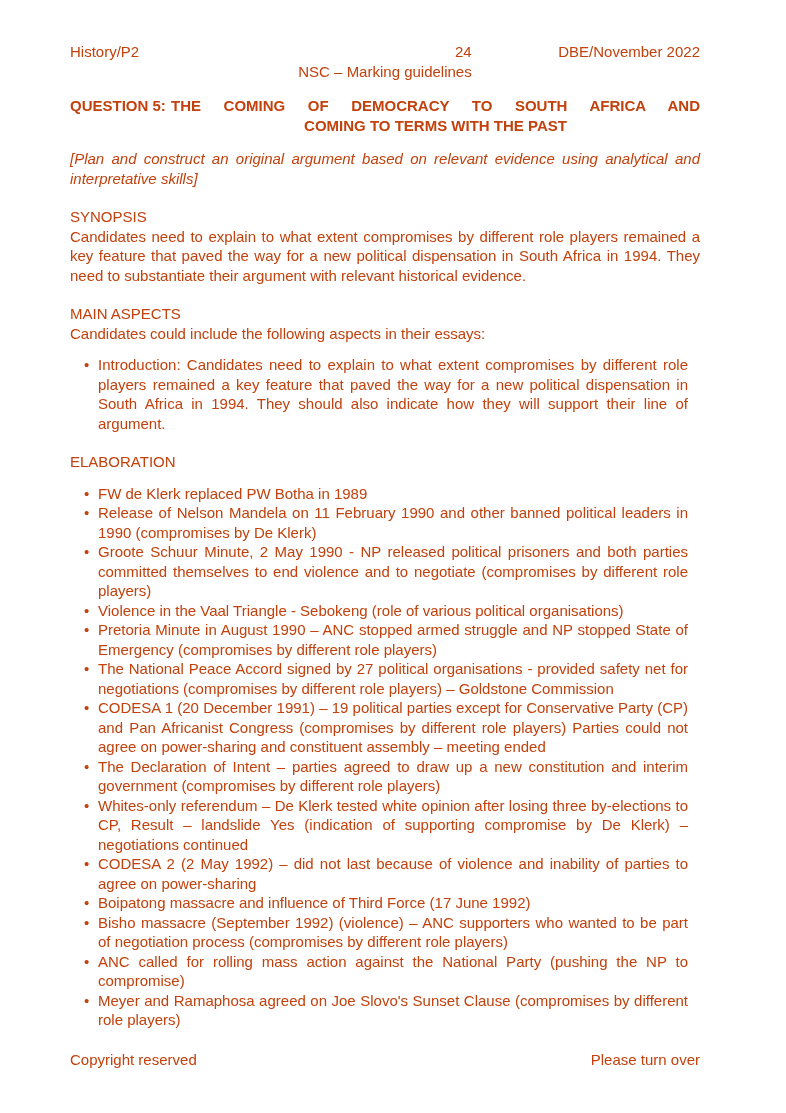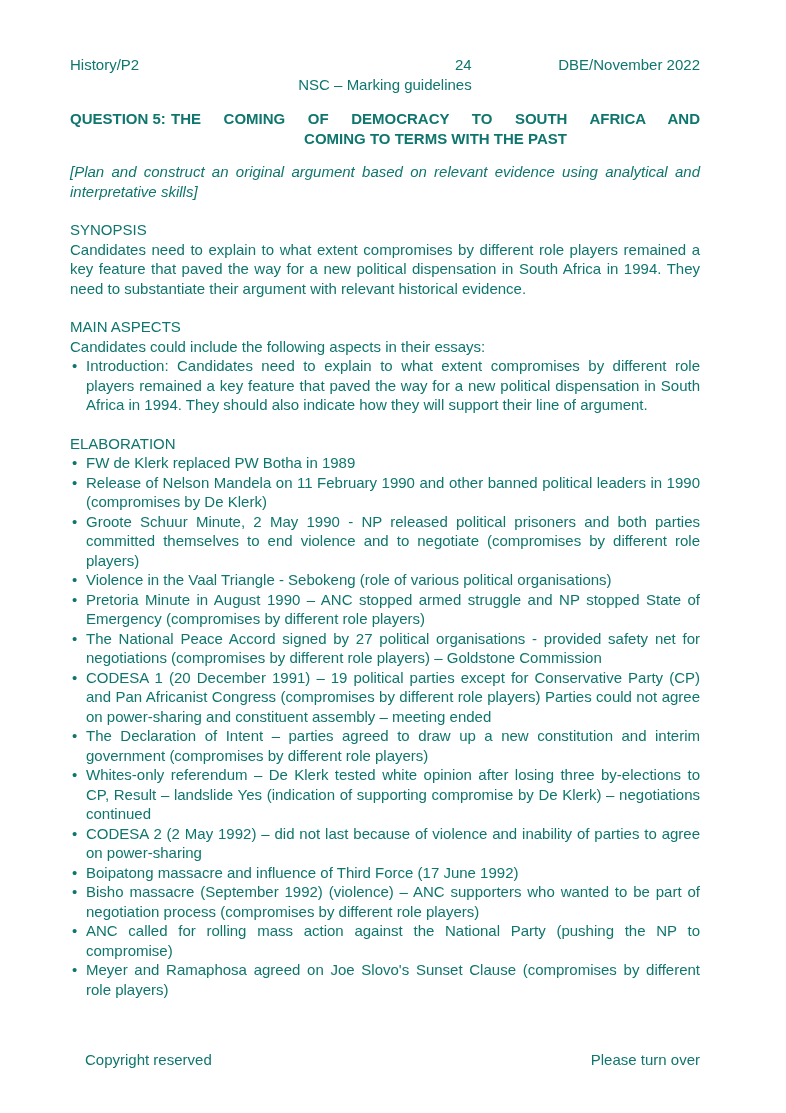--- a/index.html
+++ b/index.html
@@ -5,26 +5,26 @@
   html, body {
     margin: 0;
     padding: 0;
     background: #ffffff;
   }
   .page {
     position: relative;
     width: 786px;
     height: 1113px;
     box-sizing: border-box;
-    padding: 55px 86px 0 70px;
+    padding: 42px 86px 0 70px;
     background: #ffffff;
     font-family: "Liberation Sans", sans-serif;
     font-size: 15px;
     line-height: 19.5px;
-    color: #0f766e;
+    color: #c2410c;
     overflow: hidden;
   }
 
   
   .doc-header {
     display: grid;
     grid-template-columns: 1fr auto 1fr;
     align-items: start;
     margin-bottom: 15px;
   }
@@ -59,40 +59,40 @@
   
   .doc-section { margin-top: 19px; }
   .section-heading { font-weight: normal; }
   .para {
     margin: 0;
     text-align: justify;
     text-align-last: left;
   }
   ul.bullets {
     list-style: none;
-    margin: 0;
+    margin: 12px;
     padding: 0;
   }
   ul.bullets li {
     position: relative;
     padding-left: 16px;
     text-align: justify;
     text-align-last: left;
   }
   ul.bullets li::before {
     content: "\2022";
     position: absolute;
     left: 2px;
     top: 0;
   }
 
   
   .doc-footer {
     position: absolute;
-    left: 85px;
+    left: 70px;
     right: 86px;
     top: 1050px;
     display: flex;
     justify-content: space-between;
   }
 </style>
 </head>
 <body>
 
 <div class="page">

